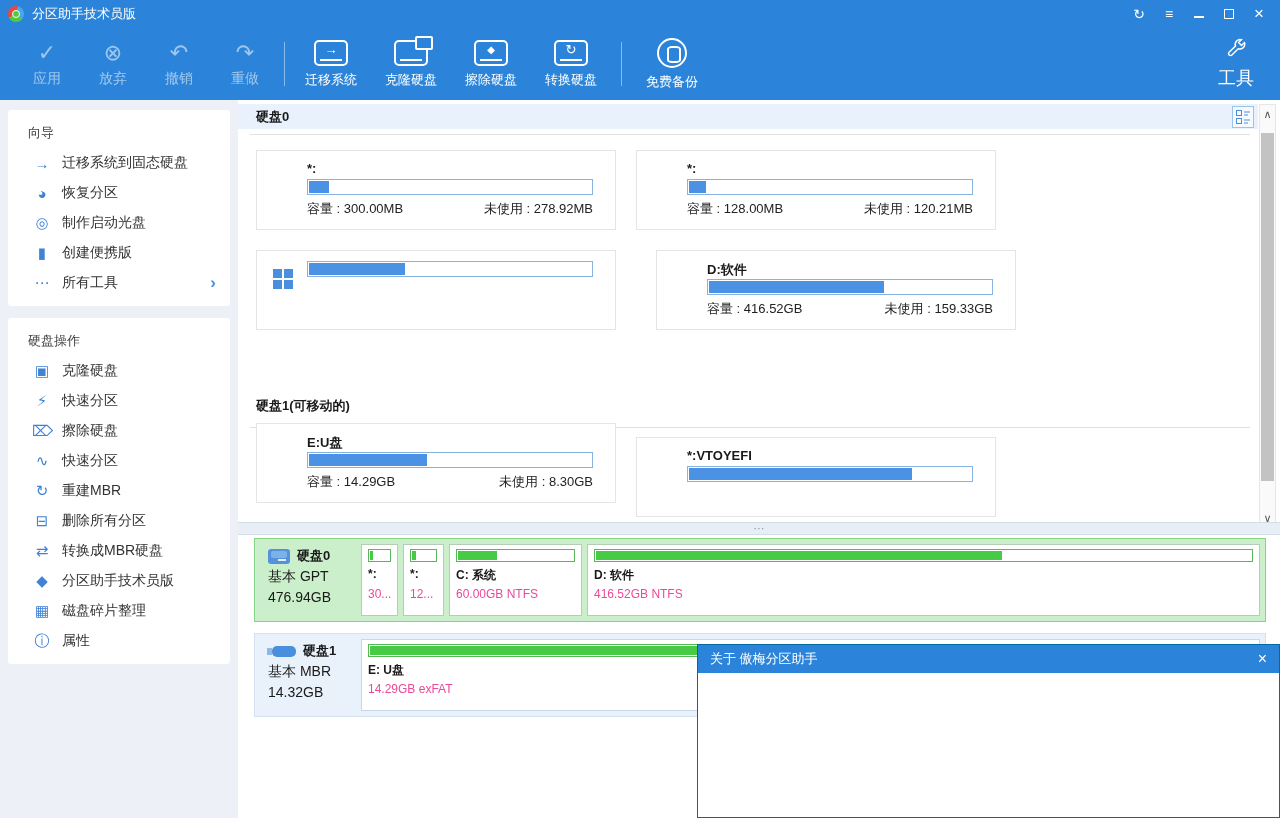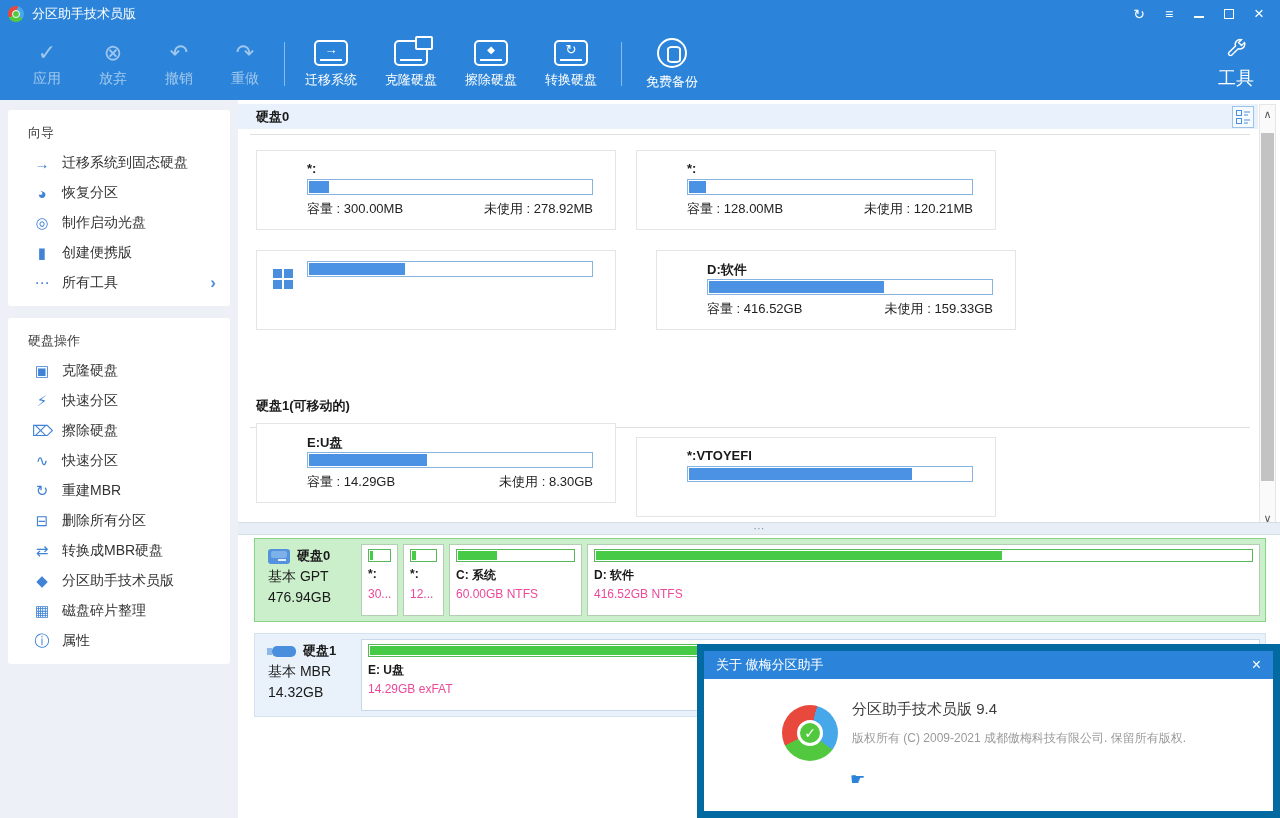--- a/index.html
+++ b/index.html
@@ -108,21 +108,21 @@
   .dparts { position:absolute; left:106px; right:5px; top:5px; bottom:5px; display:flex; gap:5px; }
   .dpart { background:#fff; border:1px solid #b5ccb5; padding:4px 6px 0 6px; overflow:hidden; }
   .drow.plain .dpart { border-color:#c9d8e8; }
   .pbar { height:13px; border:1px solid #56b856; padding:1px; margin-bottom:5px; }
   .pbar i { display:block; height:9px; background:#47cb47; }
   .plabel { font-weight:bold; font-size:12px; color:#1a1a1a; height:17px; white-space:nowrap; }
   .pinfo { font-size:12px; color:#ec4899; margin-top:3px; white-space:nowrap; }
 
   
   .dialog { position:absolute; left:697px; top:644px; width:583px; height:174px; background:#fff;
-            border:7px solid #0369a1; z-index:50; }
+            border:1px solid #0369a1; z-index:50; }
   .dlg-title { height:28px; background:#2b84d9; color:#fff; display:flex; align-items:center;
                padding:0 12px; font-size:13px; }
   .dlg-close { margin-left:auto; font-size:16px; cursor:pointer; }
   .dlg-body { position:relative; height:145px; }
   .dlg-logo { position:absolute; left:78px; top:26px; }
   .dlg-product { position:absolute; left:148px; top:21px; font-size:15px; color:#3c3c3c; }
   .dlg-copy { position:absolute; left:148px; top:51px; font-size:12px; color:#9a9a9a; }
   .hand { position:absolute; left:146px; top:90px; color:#2b84d9; font-size:17px; cursor:pointer; }
 </style>
 </head>
@@ -444,21 +444,15 @@
       </div>
 
     </div>
   </div>
 
   <div class="dialog">
     <div class="dlg-title">
       <span>关于 傲梅分区助手</span>
       <span class="dlg-close">×</span>
     </div>
-    <div class="dlg-body">
-      <span class="pie big dlg-logo"></span>
-      <div class="dlg-product">分区助手技术员版 9.4</div>
-      <div class="dlg-copy">版权所有 (C) 2009-2021 成都傲梅科技有限公司. 保留所有版权.</div>
-      <span class="hand">☛</span>
-    </div>
   </div>
 
 </div>
 
 </body></html>

